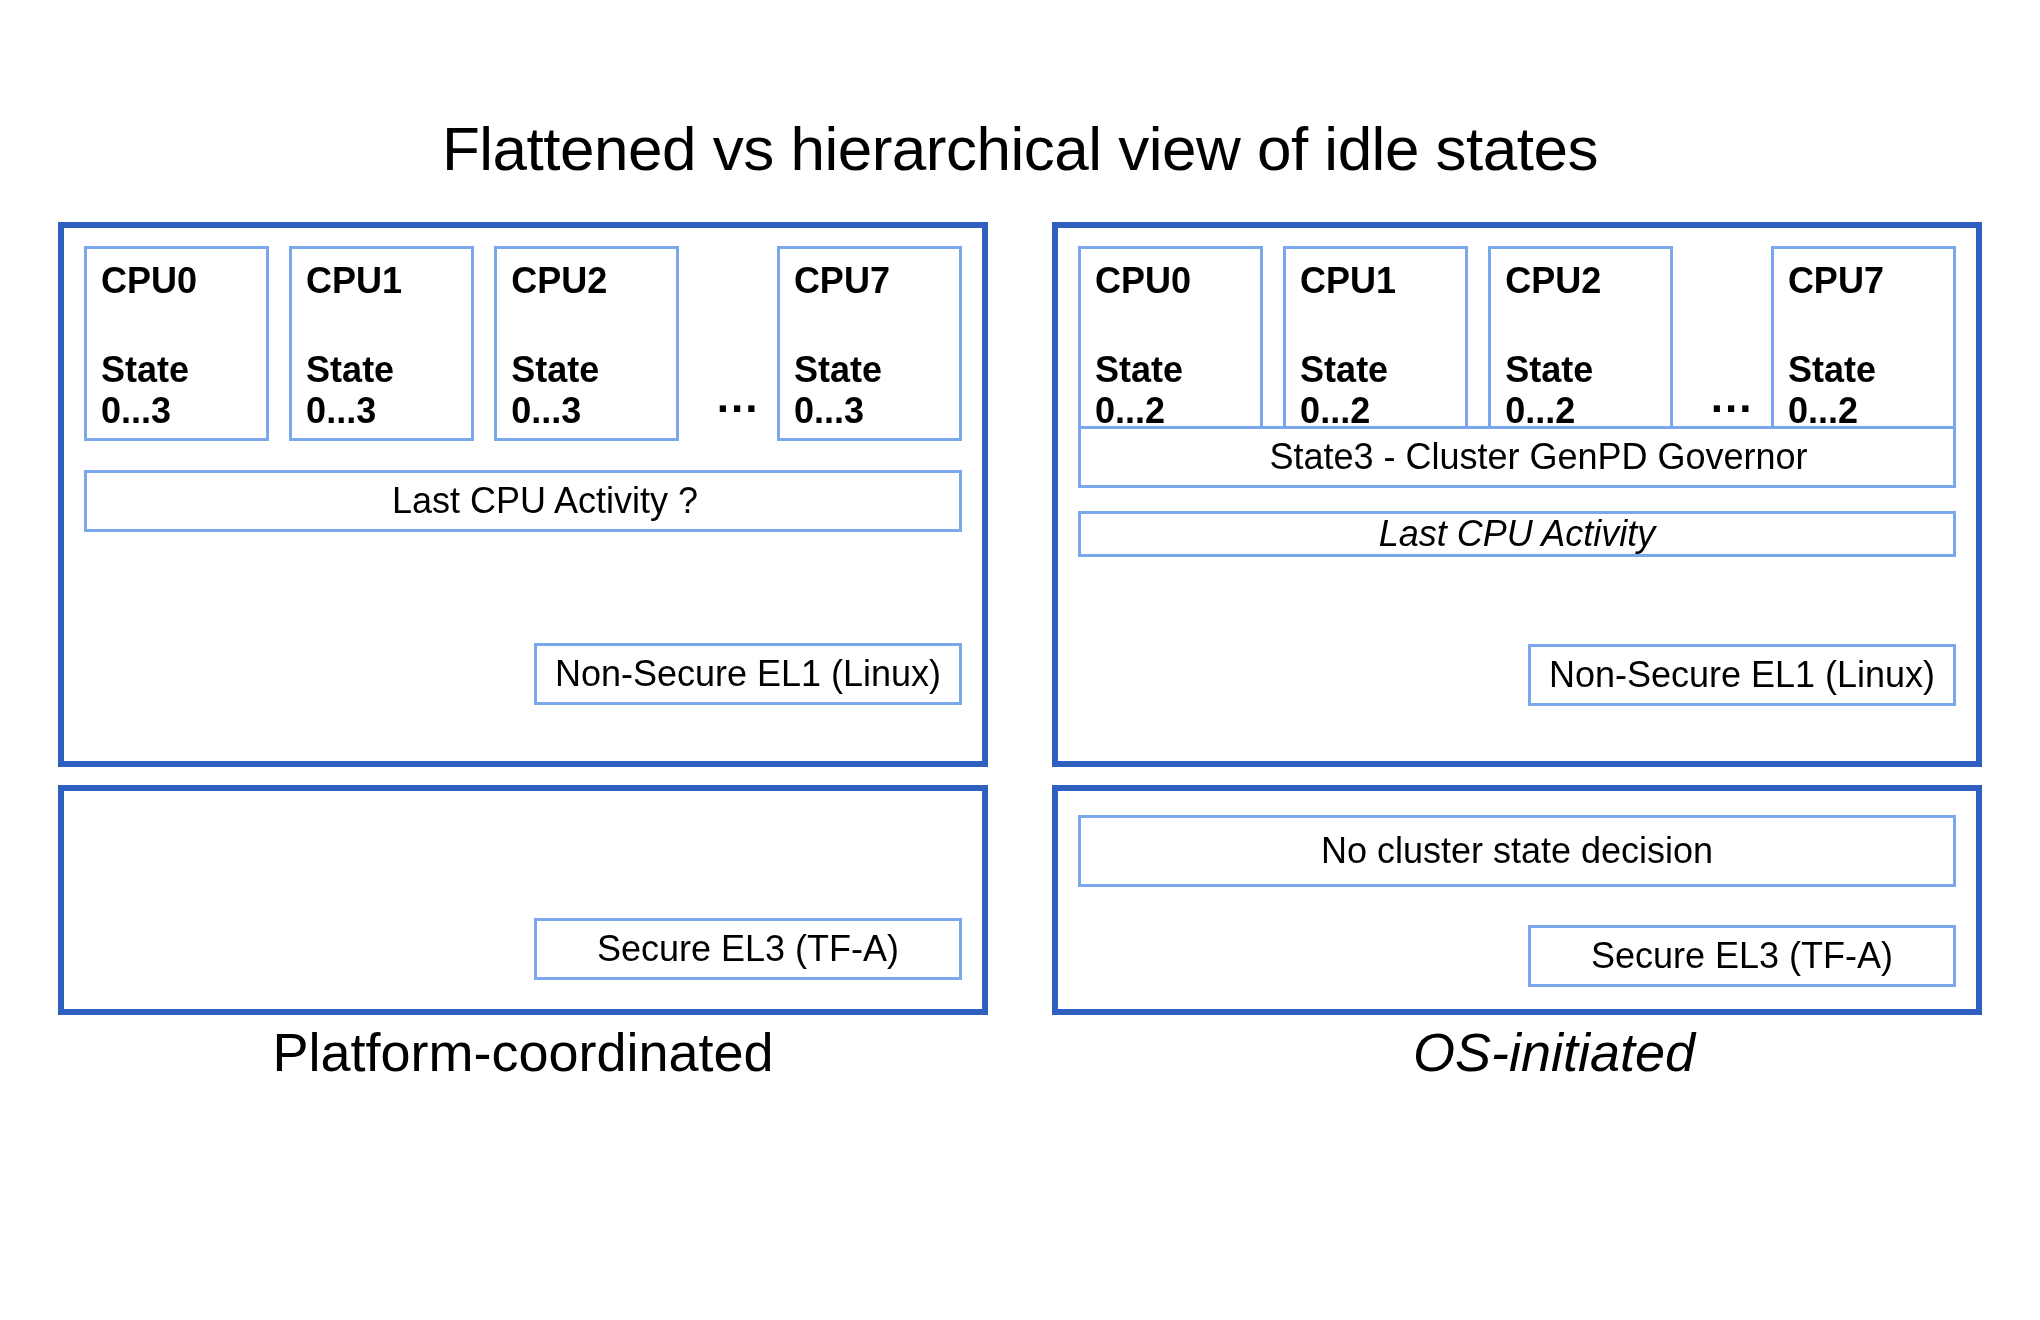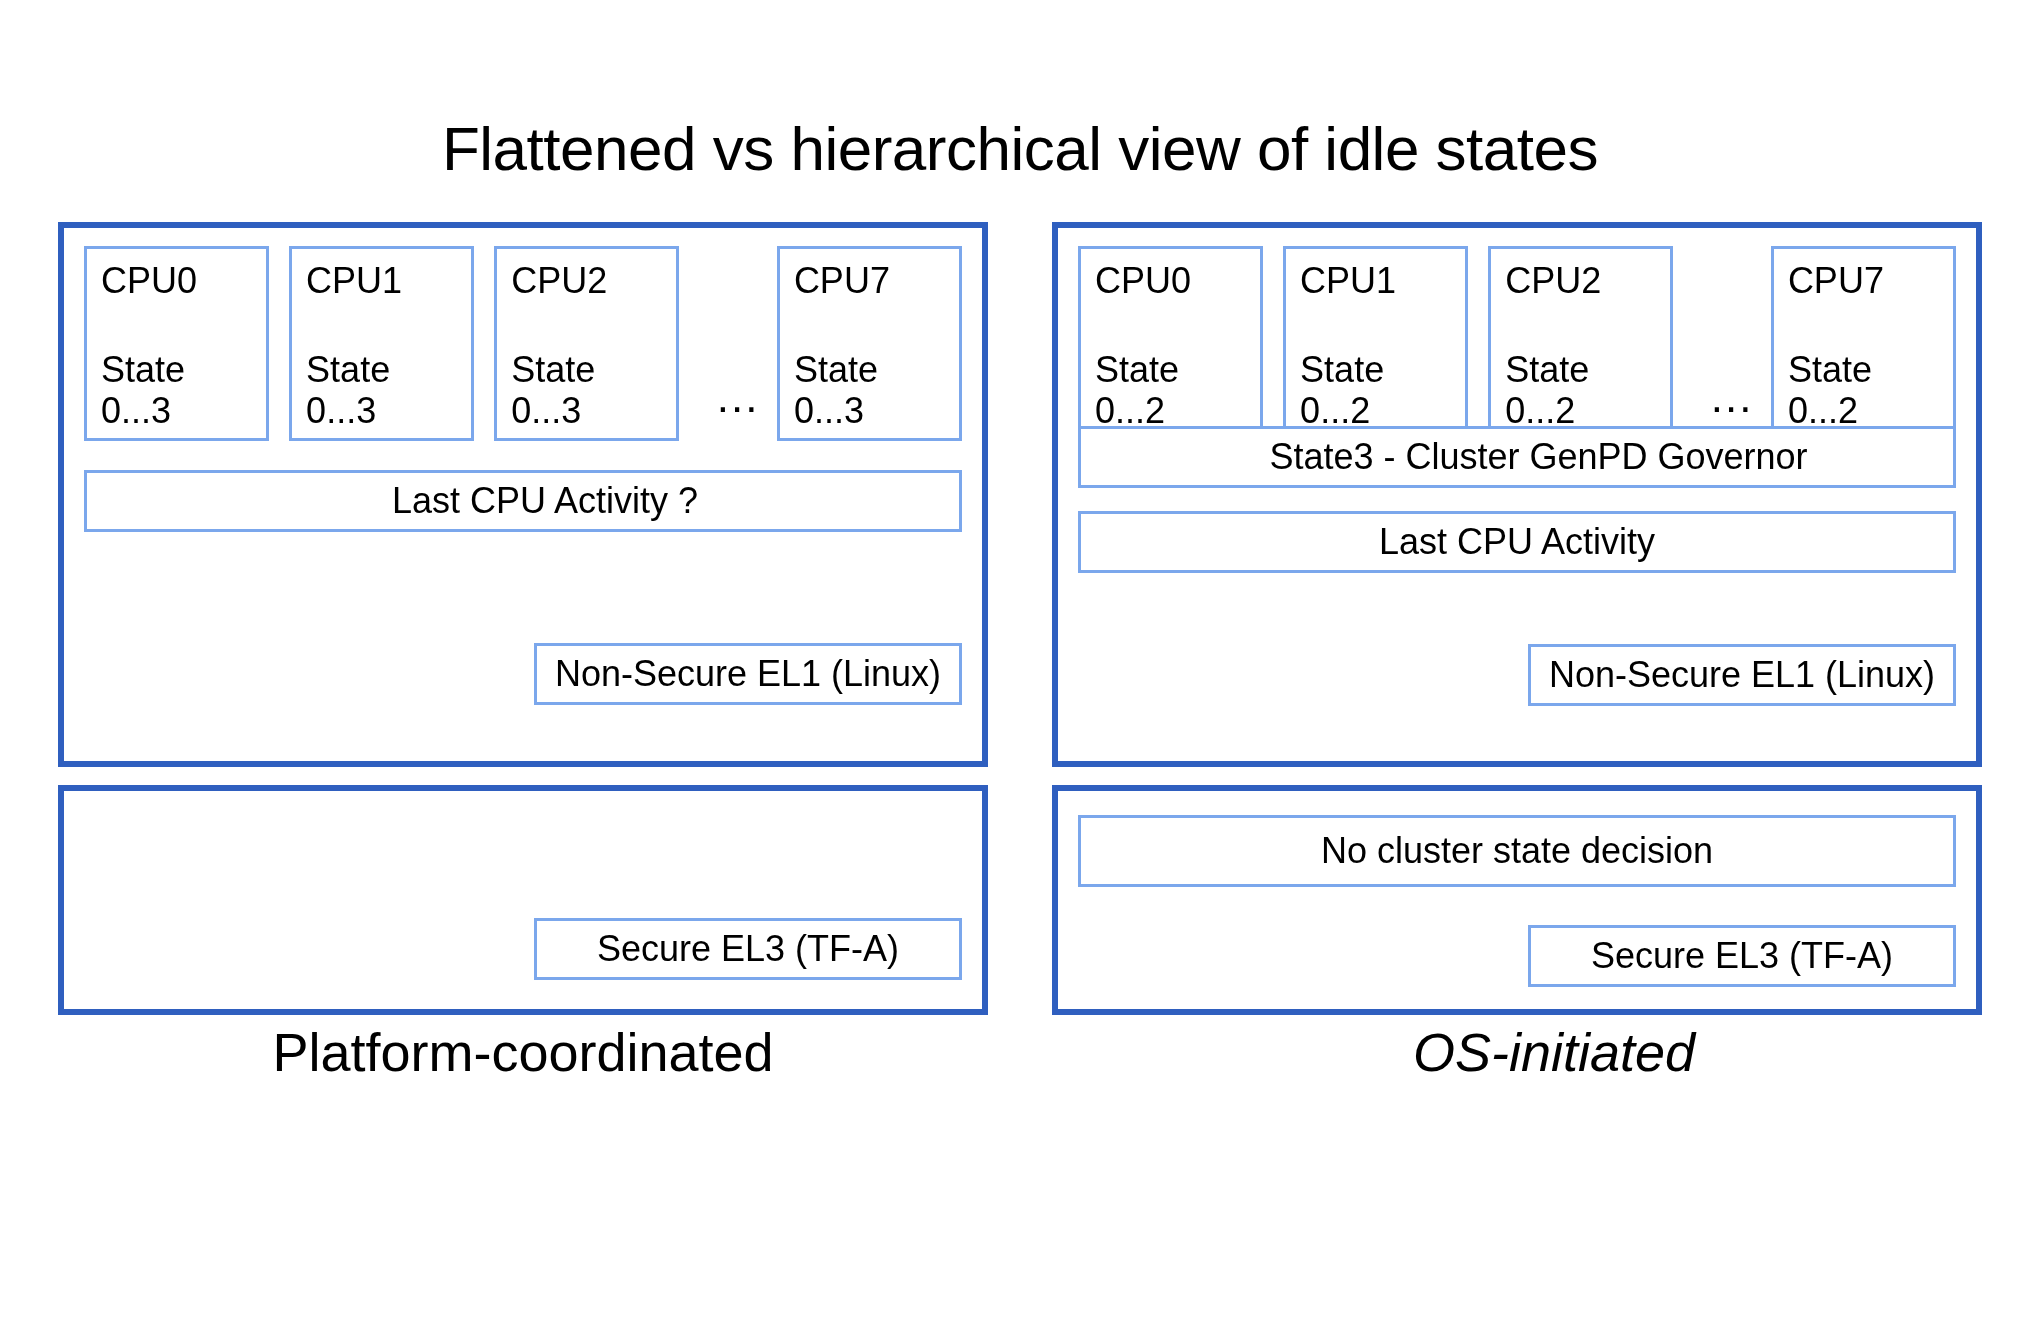--- a/index.html
+++ b/index.html
@@ -62,20 +62,21 @@
 
   
   .cpu-row {
     position: absolute;
     left: 20px;
     top: 18px;
     right: 20px;
     height: 195px;
     display: flex;
     align-items: flex-start;
+    font-weight: bold;
   }
   .cpu-box {
     box-sizing: border-box;
     border: 3px solid #7ba7ec;
     background: #ffffff;
     width: 186px;
     height: 195px;
     padding: 12px 14px 0 14px;
     margin-right: 20px;
     position: relative;
@@ -148,21 +149,22 @@
     left: 20px;
     right: 20px;
     top: 198px;
     height: 62px;
     padding-left: 43px;
   }
   .bar-last-activity-right {
     left: 20px;
     right: 20px;
     top: 283px;
-    height: 62px;
+    height: 46px;
+    font-style: italic;
   }
   .bar-el1-right {
     left: 470px;
     right: 20px;
     top: 416px;
     height: 62px;
   }
   .bar-fw-right {
     left: 20px;
     right: 20px;

